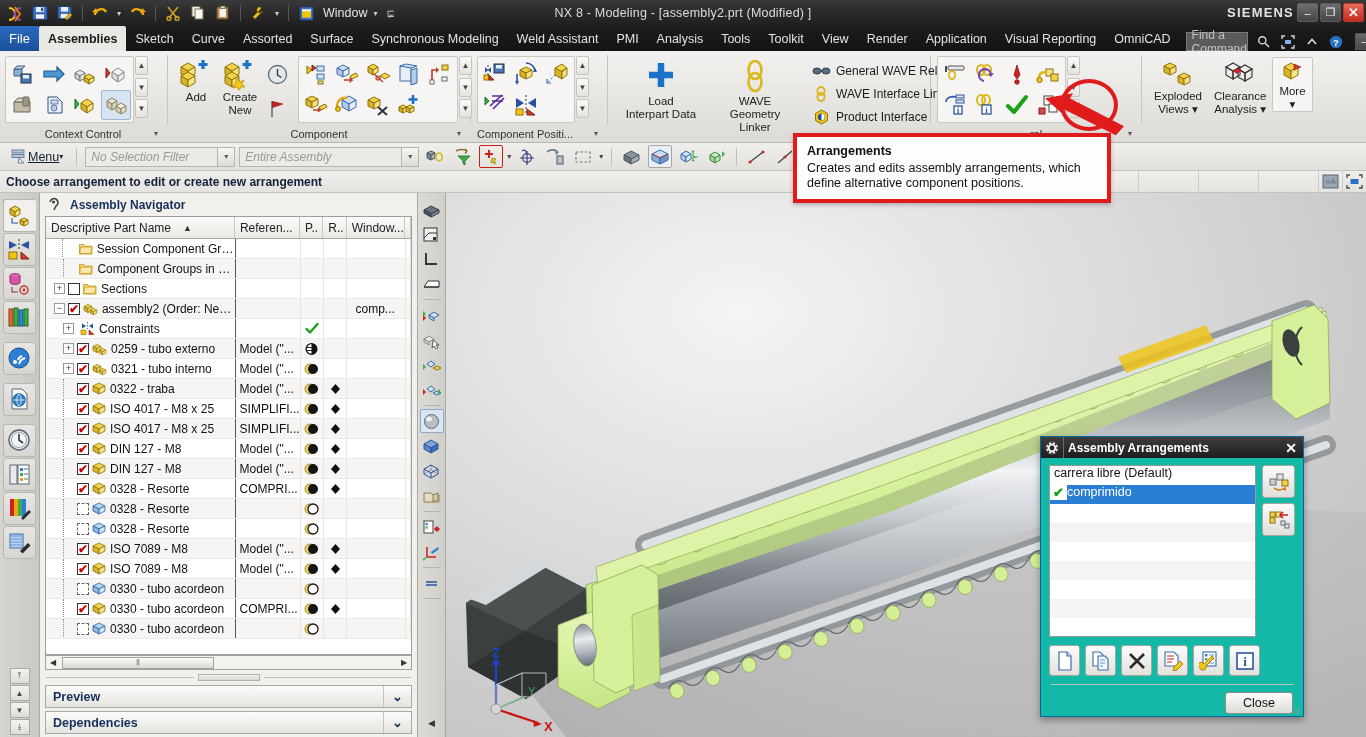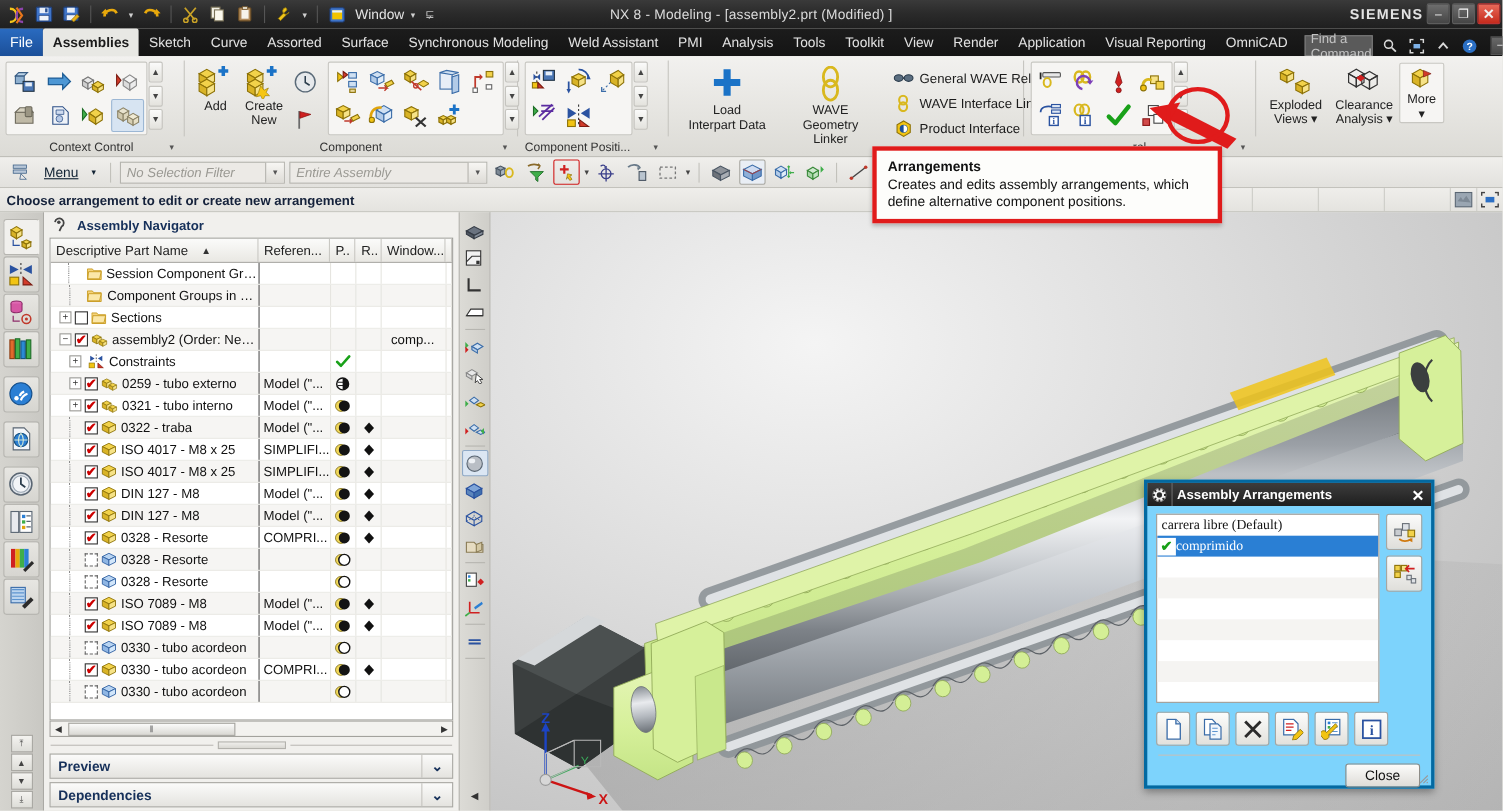--- a/index.html
+++ b/index.html
@@ -89,21 +89,21 @@
   .listbtn{ display:flex; align-items:center; gap:5px; height:22px; padding:0 4px; }
   .listbtn .lbl{ font-size:12px; color:#1a1a1a; white-space:nowrap;}
 
   
   .selbar{
     position:absolute; left:0; top:143px; width:1366px; height:28px;
     background:linear-gradient(to bottom,#f0efec,#e2e1dd);
     border-bottom:1px solid #c3c2bc;
     display:flex; align-items:center; padding-left:6px; gap:4px;
   }
-  .menubtn{ display:flex;align-items:center;gap:12px;padding:2px 5px;font-size:12.5px;color:#123; }
+  .menubtn{ display:flex;align-items:center;gap:0;padding:2px 5px;font-size:12.5px;color:#123; }
   .vsep{ width:1px;height:18px;background:#c2c1bb;margin:0 4px;}
   .combo{
     height:20px; border:1px solid #b5b4ae; background:#eceae6; display:flex; align-items:center;
     color:#9a9993; font-size:12px; padding-left:5px; font-style:italic;
   }
   .combo .dd{ margin-left:auto; width:17px;height:18px;border-left:1px solid #b5b4ae;
               background:linear-gradient(to bottom,#f7f6f3,#dedcd7); display:flex;align-items:center;justify-content:center;
               font-size:8px;color:#555; font-style:normal;}
   .tbtn{ width:24px;height:23px;display:flex;align-items:center;justify-content:center;border-radius:2px;}
   .tbtn.boxed{ border:1px solid #a8a7a1; background:#e9eef5;}
@@ -200,31 +200,31 @@
   }
   .tooltip .tt{ font-weight:bold;font-size:12.5px;color:#111;margin-bottom:3px;}
   .tooltip .tb{ font-size:12.5px;color:#111;line-height:15px;}
   .callout{ position:absolute; left:960px; top:90px; width:170px; height:70px; z-index:39; pointer-events:none;}
   .ellipse{ position:absolute;left:1060px;top:79px;width:58px;height:52px;border:4px solid #e01b1b;
             border-radius:50%; z-index:41; pointer-events:none;}
 
   
   .dlg{
     position:absolute;left:1040px;top:436px;width:264px;height:281px;
-    background:#7dd3fc;border:3px solid #0369a1;z-index:50;
+    background:#14b8a6;border:1px solid #0369a1;z-index:50;
     box-shadow:0 3px 7px rgba(0,0,0,.35);
   }
   .dlgbar{ height:21px;background:linear-gradient(to bottom,#3d3d3d,#1e1e1e);display:flex;align-items:center;}
   .dlgbar .gear{ width:22px;display:flex;align-items:center;justify-content:center;}
   .dlgbar .dtitle{ color:#fff;font-weight:bold;font-size:12px;padding-left:4px;border-left:1px solid #6a6a6a;height:21px;display:flex;align-items:center;padding-right:8px;}
   .dlgbar .x{ margin-left:auto;width:24px;height:21px;color:#fff;font-size:14px;font-weight:bold;
               display:flex;align-items:center;justify-content:center;}
   .dlgbody{ padding:7px 8px 0 8px; display:flex; }
   .arrlist{ width:240px;height:172px;border:1px solid #9a9995;background:#fff;overflow:hidden;}
-  .arrow-row{ height:19px;display:flex;align-items:center;font-size:12.5px;color:#111;padding-left:4px;font-family:Liberation Serif, serif;}
+  .arrow-row{ height:19px;display:flex;align-items:flex-start;font-size:12.5px;color:#111;padding-left:4px;}
   .arrow-row:nth-child(even){ background:#f5f4f2;}
   .arrow-row.sel{ background:#2a7fd4;color:#fff;padding-left:0;}
   .arrow-row .tick{ width:17px;text-align:center;color:#17a017;font-weight:bold;font-size:13px;flex:none;}
   .arrside{ margin-left:6px;display:flex;flex-direction:column;gap:5px;}
   .sbtn{ width:33px;height:33px;border:1px solid #a7a6a1;border-radius:3px;
          background:linear-gradient(to bottom,#fbfbfa,#dfdeda);display:flex;align-items:center;justify-content:center;}
   .dlgtools{ display:flex;gap:5px;padding:8px 0 0 8px;}
   .dtb{ width:31px;height:31px;border:1px solid #a7a6a1;border-radius:3px;
         background:linear-gradient(to bottom,#fcfcfb,#e2e1dc);display:flex;align-items:center;justify-content:center;}
   .dlgrule{ height:1px;background:#c2c1bc;margin:8px 10px 0 10px;}

